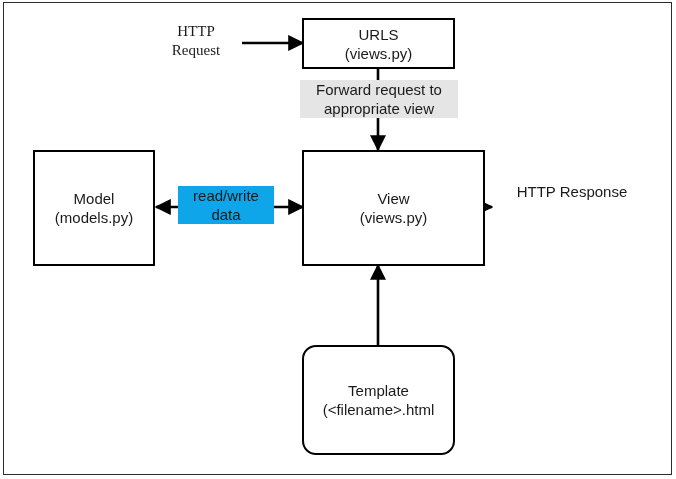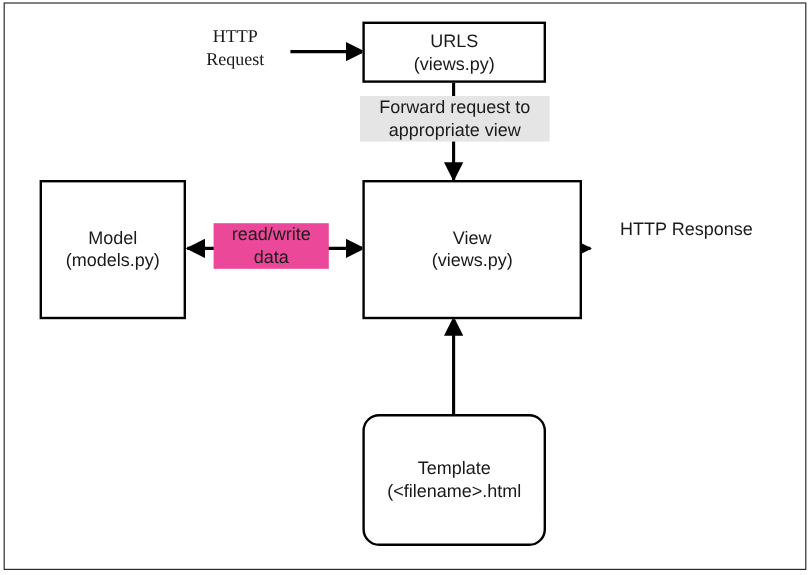--- a/index.html
+++ b/index.html
@@ -56,21 +56,21 @@
     line-height: 19px;
     color: #1a1a1a;
     text-align: center;
     white-space: nowrap;
     z-index: 6;
   }
   .free-label .l1, .free-label .l2 { display: block; }
 
   #label-http-request { left: 150px; top: 22px;  width: 92px; font-family: Liberation Serif, serif; }
   #label-forward      { left: 300px; top: 80px;  width: 158px; background: #e5e5e5; }
-  #label-readwrite    { left: 178px; top: 186px; width: 96px;  background: #ec4899; }
+  #label-readwrite    { left: 178px; top: 186px; width: 96px;  background: #0ea5e9; }
   #label-http-response{ left: 492px; top: 182px; width: 160px; }
 
   svg.arrows {
     position: absolute;
     left: 0;
     top: 0;
     width: 676px;
     height: 479px;
     z-index: 2;
     overflow: visible;

